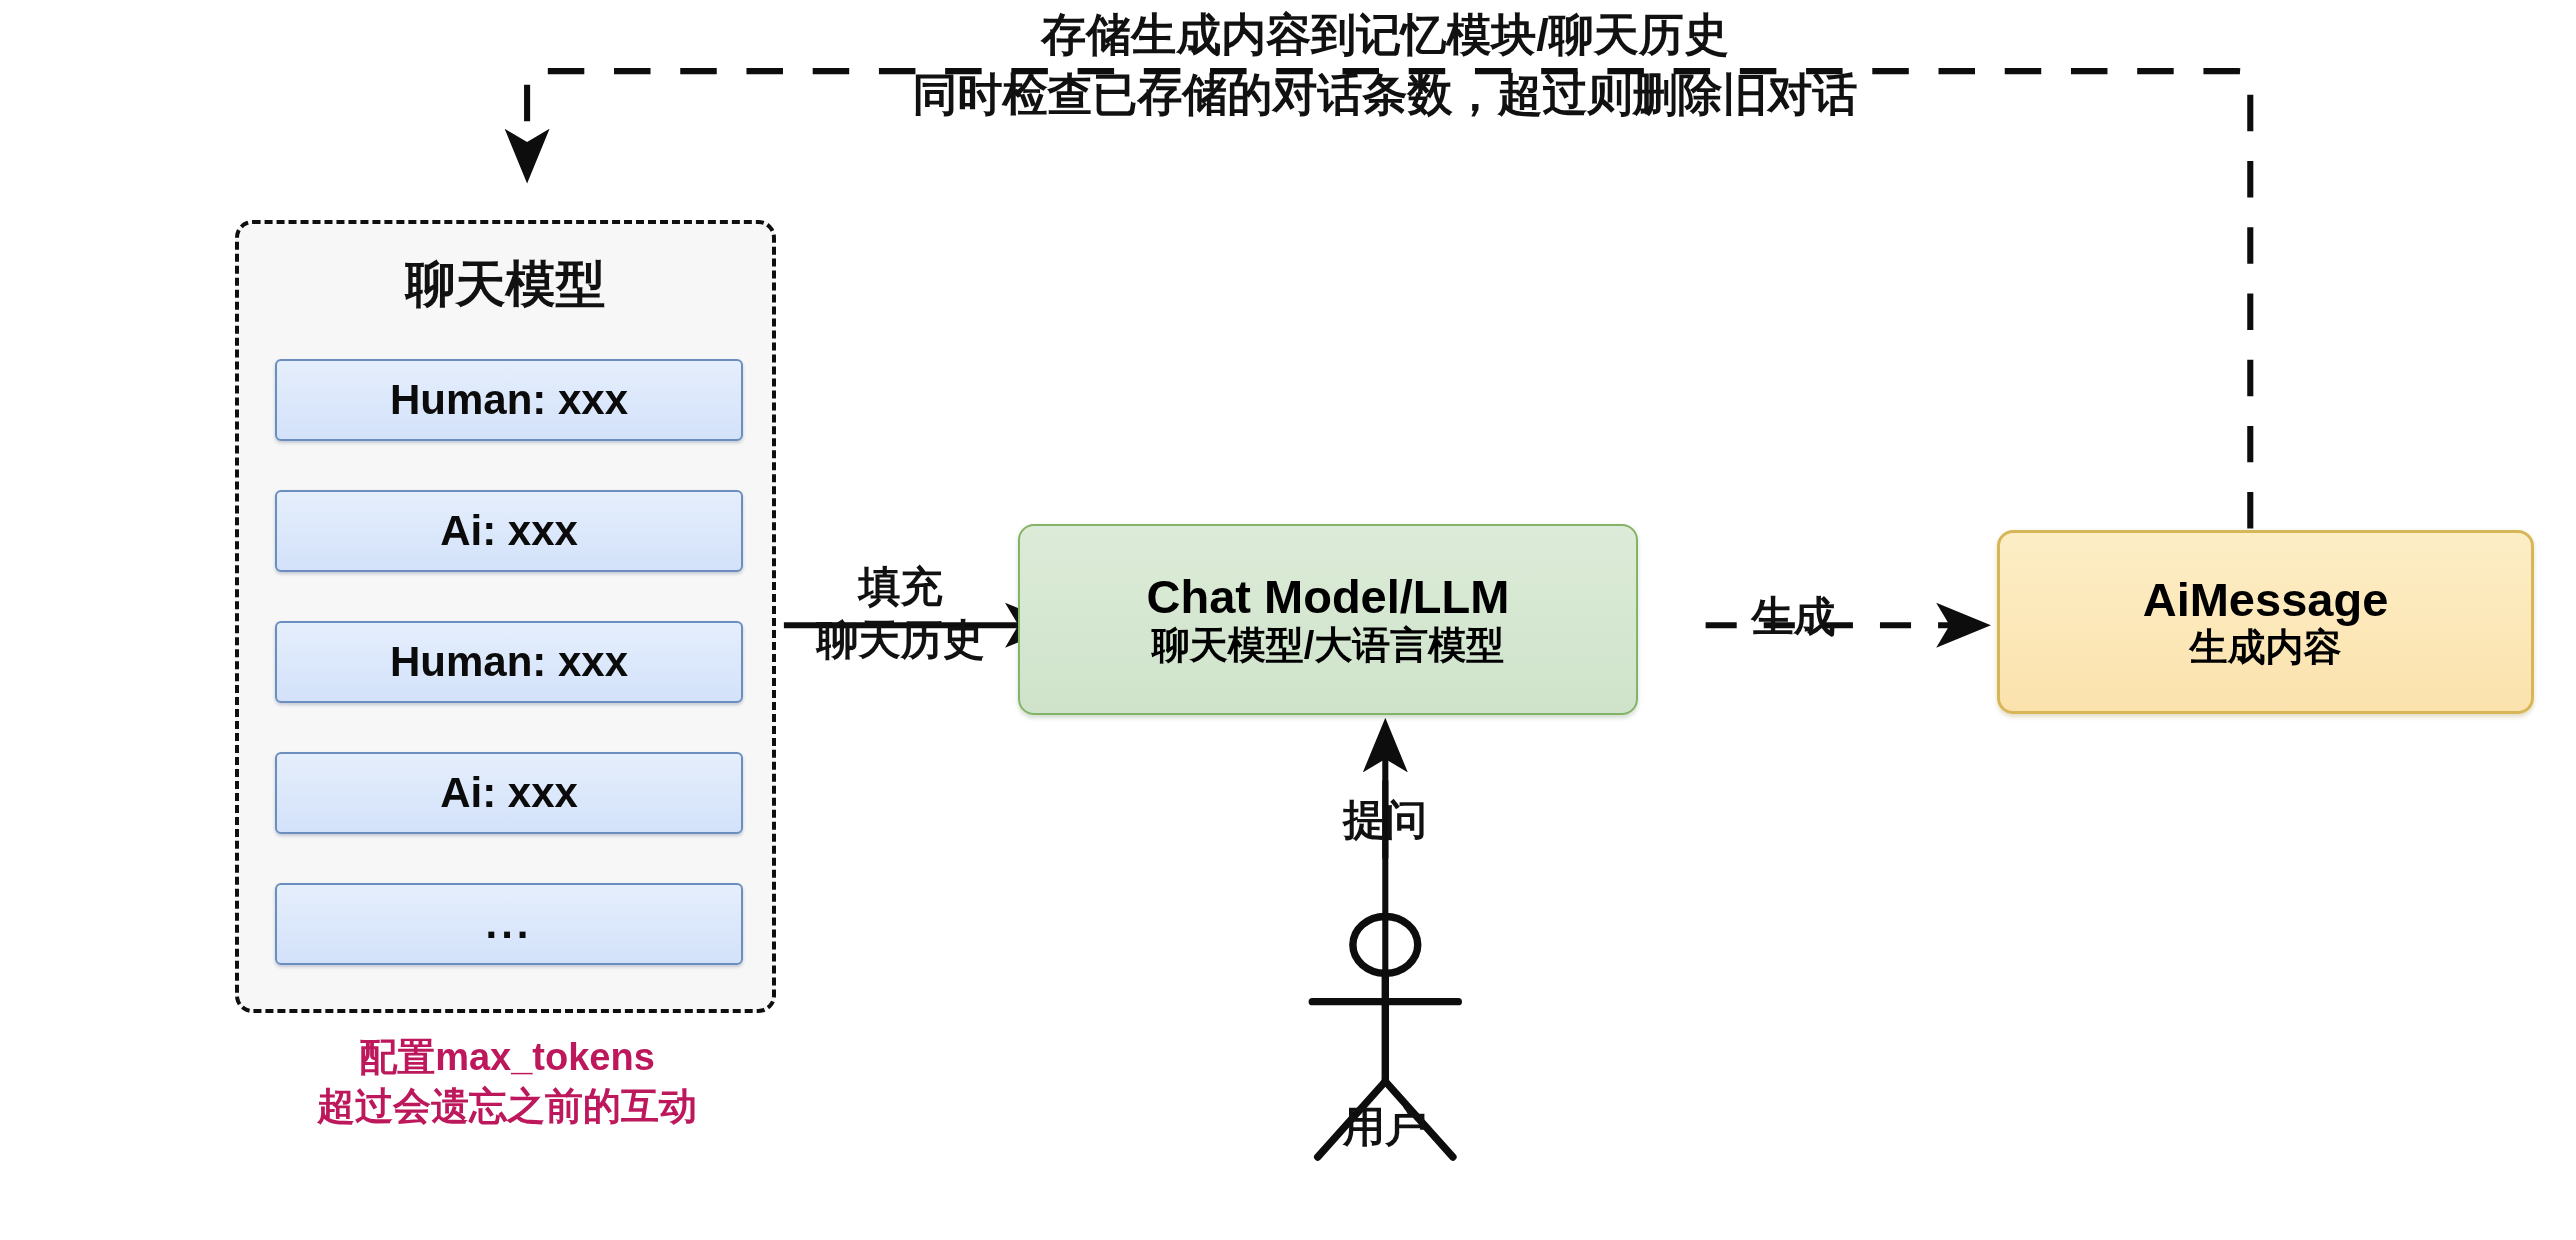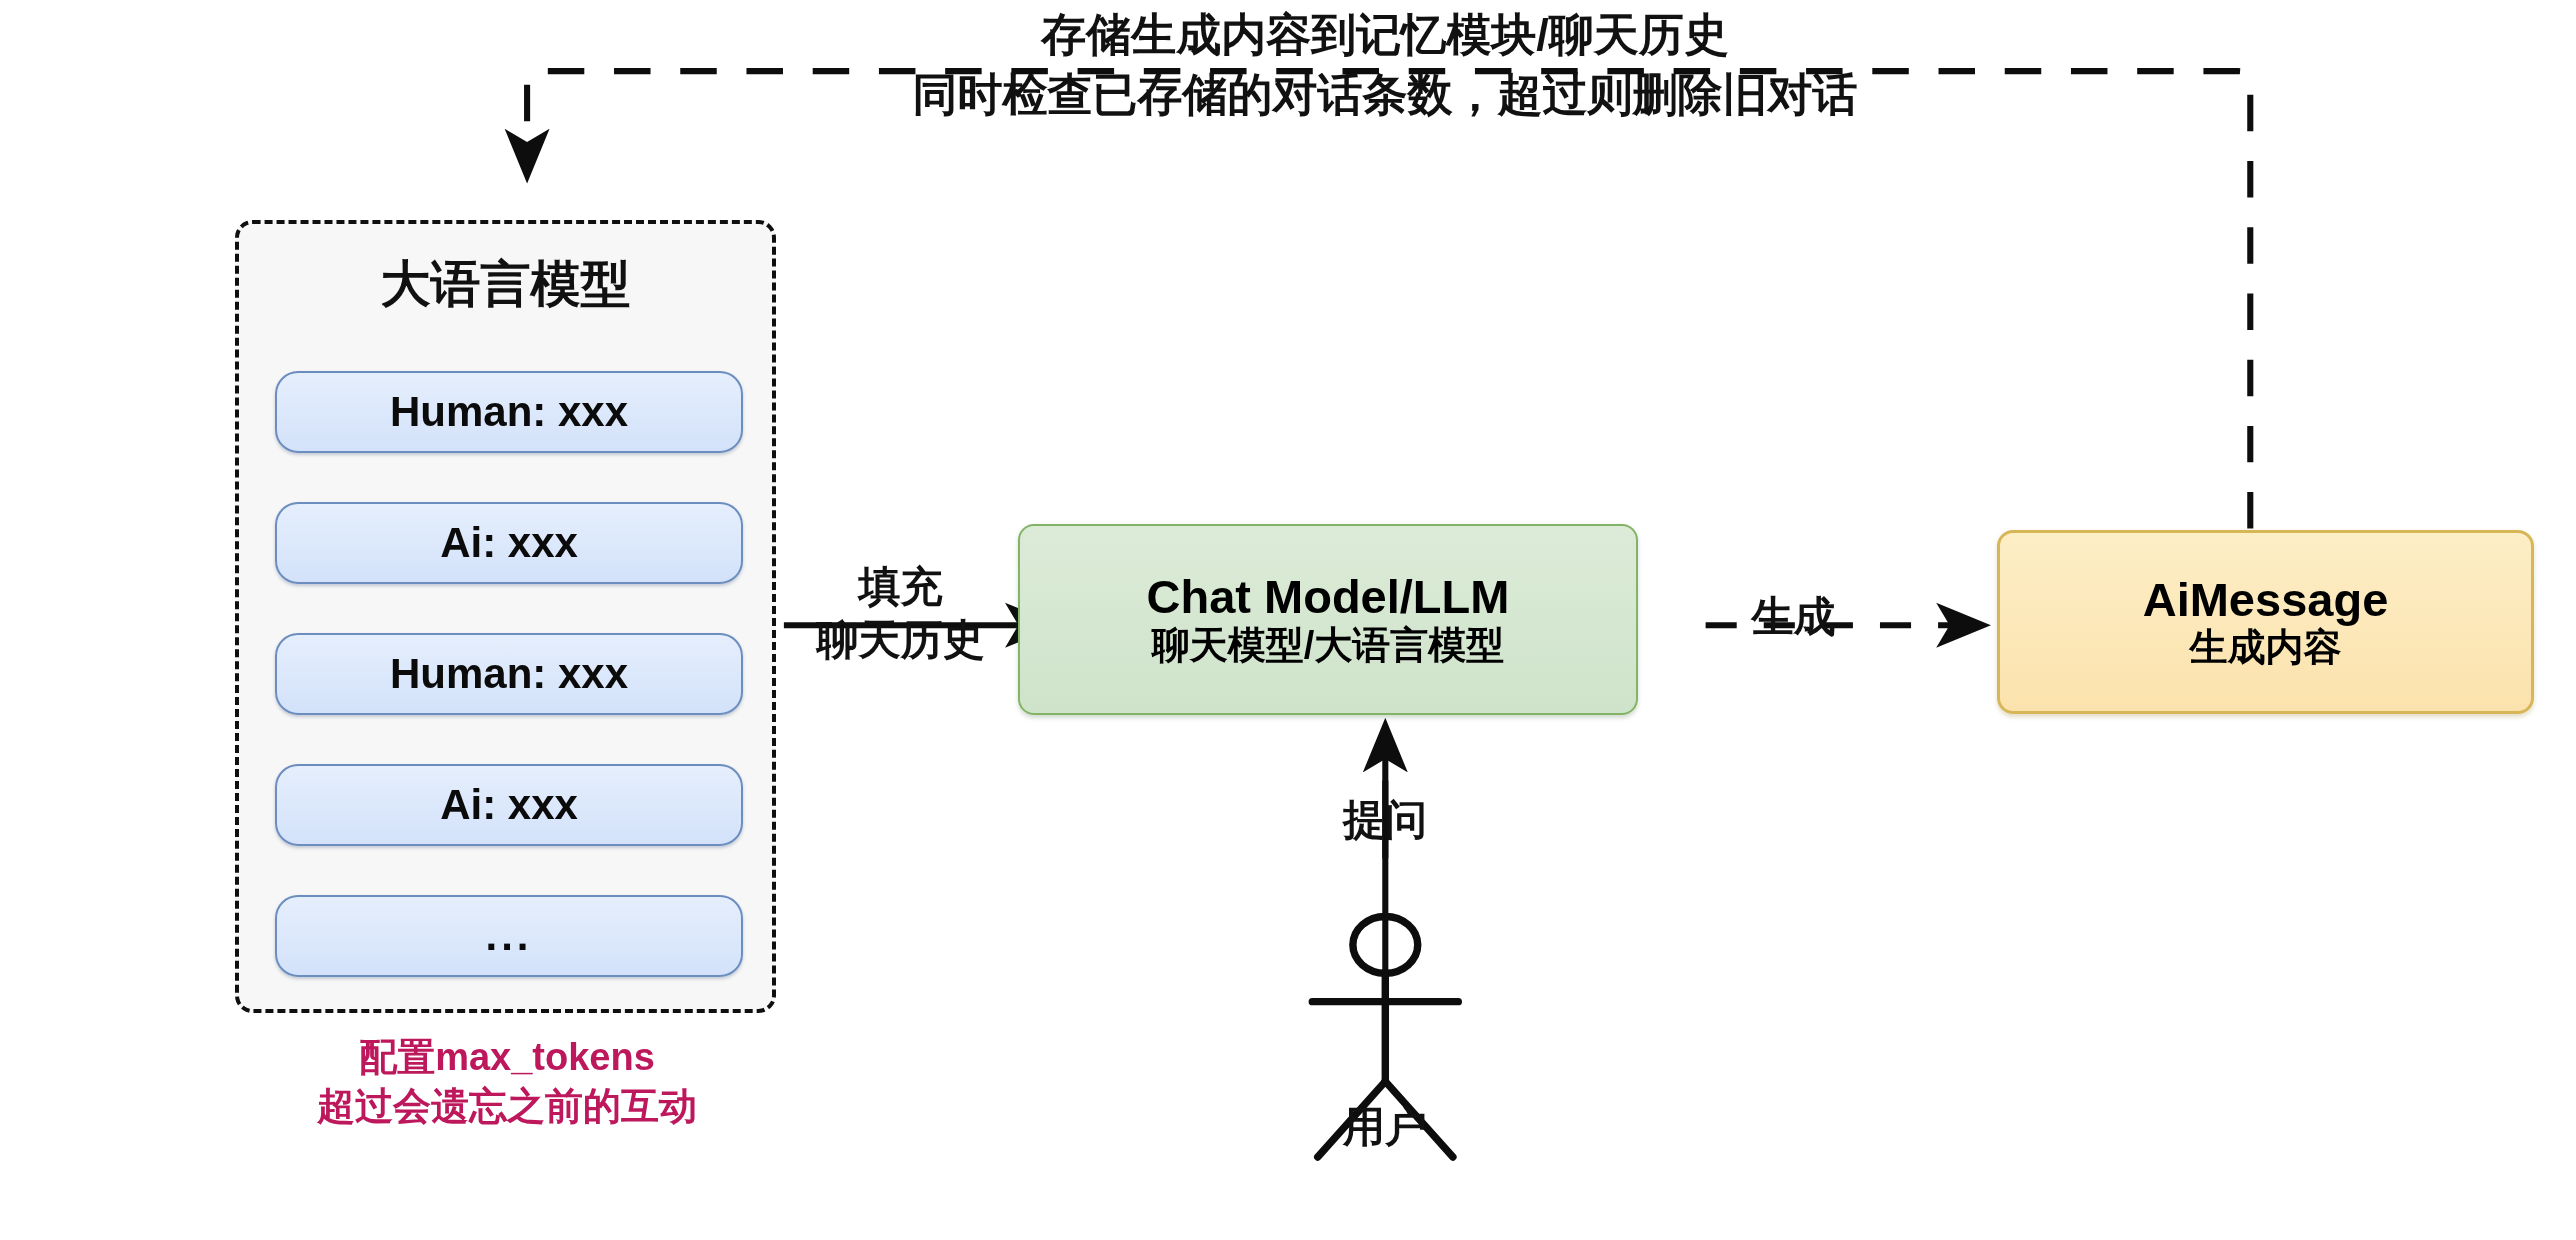--- a/index.html
+++ b/index.html
@@ -20,26 +20,25 @@
   .mem-title{
     position:absolute;left:0;top:35px;width:100%;
     text-align:center;font-size:50px;line-height:1;color:#111;
   }
   .mem-items{
     position:absolute;left:36px;top:135px;width:468px;
   }
   .mem-item{
     height:82px;margin-bottom:49px;
     background:linear-gradient(180deg,#e5eefc 0%,#d3e2fa 100%);
-    border:2.7px solid #6c8ebf;border-radius:23px;
+    border:2.7px solid #6c8ebf;border-radius:6px;
     display:flex;align-items:center;justify-content:center;
     font-size:42px;color:#0b0b0b;
     box-shadow:0 2px 3.4px rgba(60,80,120,.28);
     box-sizing:border-box;
-    margin-top:12px;
   }
   .mem-item:last-child{margin-bottom:0;}
   .mem-item.ellipsis{font-size:42px;letter-spacing:4px;}
 
   .mem-caption{
     position:absolute;left:203px;top:1033px;width:608px;
     text-align:center;font-size:38px;line-height:1.28;color:#be185d;
   }
 
   
@@ -115,21 +114,21 @@
       <line x1="2050" y1="1600" x2="2150" y2="1712"></line>
     </g>
   </svg>
 
   <div id="feedback-text">
     <div>存储生成内容到记忆模块/聊天历史</div>
     <div>同时检查已存储的对话条数，超过则删除旧对话</div>
   </div>
 
   <div class="mem-box">
-    <div class="mem-title">大语言模型</div>
+    <div class="mem-title">聊天模型</div>
     <div class="mem-items">
       <div class="mem-item">Human: xxx</div>
       <div class="mem-item">Ai: xxx</div>
       <div class="mem-item">Human: xxx</div>
       <div class="mem-item">Ai: xxx</div>
       <div class="mem-item ellipsis">...</div>
     </div>
   </div>
 
   <div class="mem-caption">

